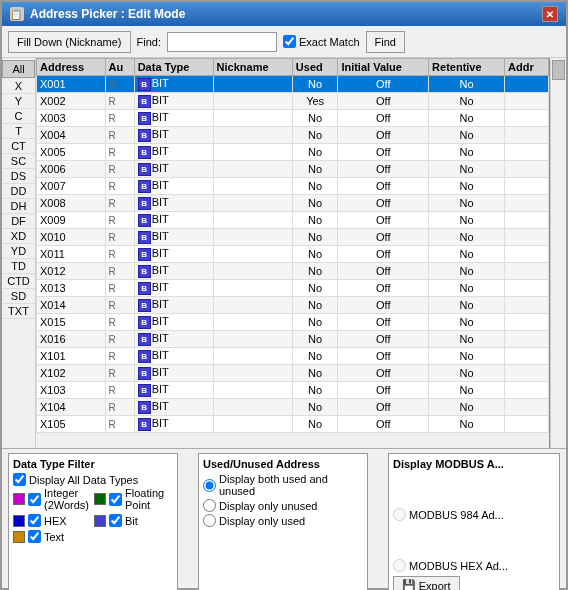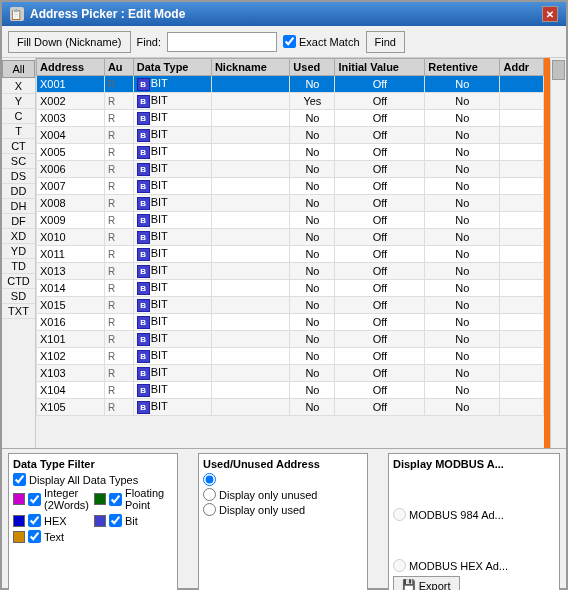--- a/index.html
+++ b/index.html
@@ -123,21 +123,21 @@
       padding: 1px 4px;
       cursor: pointer;
       width: 100%;
       text-align: center;
       border-bottom: 1px solid #ddd;
     }
     .table-container {
       flex: 1;
       overflow-y: auto;
       overflow-x: hidden;
-      border-right: 6px solid #f97316;
+      border-right: 1px solid #f97316;
     }
     table {
       width: 100%;
       border-collapse: collapse;
       font-size: 11px;
     }
     thead tr {
       background: #d4d4d4;
       position: sticky;
       top: 0;
@@ -451,20 +451,30 @@
               <td style="font-size: 10px; color: rgb(102, 102, 102);">R</td>
               <td><span class="bit-icon">B</span>BIT</td>
               <td></td>
               <td style="text-align: center;">No</td>
               <td style="text-align: center;">Off</td>
               <td style="text-align: center;">No</td>
               <td style="text-align: center;"></td>
             </tr>
             <tr>
               <td>X011</td>
+              <td style="font-size: 10px; color: rgb(102, 102, 102);">R</td>
+              <td><span class="bit-icon">B</span>BIT</td>
+              <td></td>
+              <td style="text-align: center;">No</td>
+              <td style="text-align: center;">Off</td>
+              <td style="text-align: center;">No</td>
+              <td style="text-align: center;"></td>
+            </tr>
+            <tr>
+              <td>X012</td>
               <td style="font-size: 10px; color: rgb(102, 102, 102);">R</td>
               <td><span class="bit-icon">B</span>BIT</td>
               <td></td>
               <td style="text-align: center;">No</td>
               <td style="text-align: center;">Off</td>
               <td style="text-align: center;">No</td>
               <td style="text-align: center;"></td>
             </tr>
             <tr>
               <td>X013</td>
@@ -602,20 +612,21 @@
             <input type="checkbox" checked="" style="">
             <span>Text</span>
           </div>
         </div>
       </div>
 
       <div class="used-filter-box">
         <div class="used-filter-title">Used/Unused Address</div>
         <div class="radio-item">
           <input type="radio" name="used_filter" checked="" style="">
+          <span>Display both used and unused</span>
         </div>
         <div class="radio-item">
           <input type="radio" name="used_filter" style="">
           <span>Display only unused</span>
         </div>
         <div class="radio-item">
           <input type="radio" name="used_filter" style="">
           <span>Display only used</span>
         </div>
       </div>

